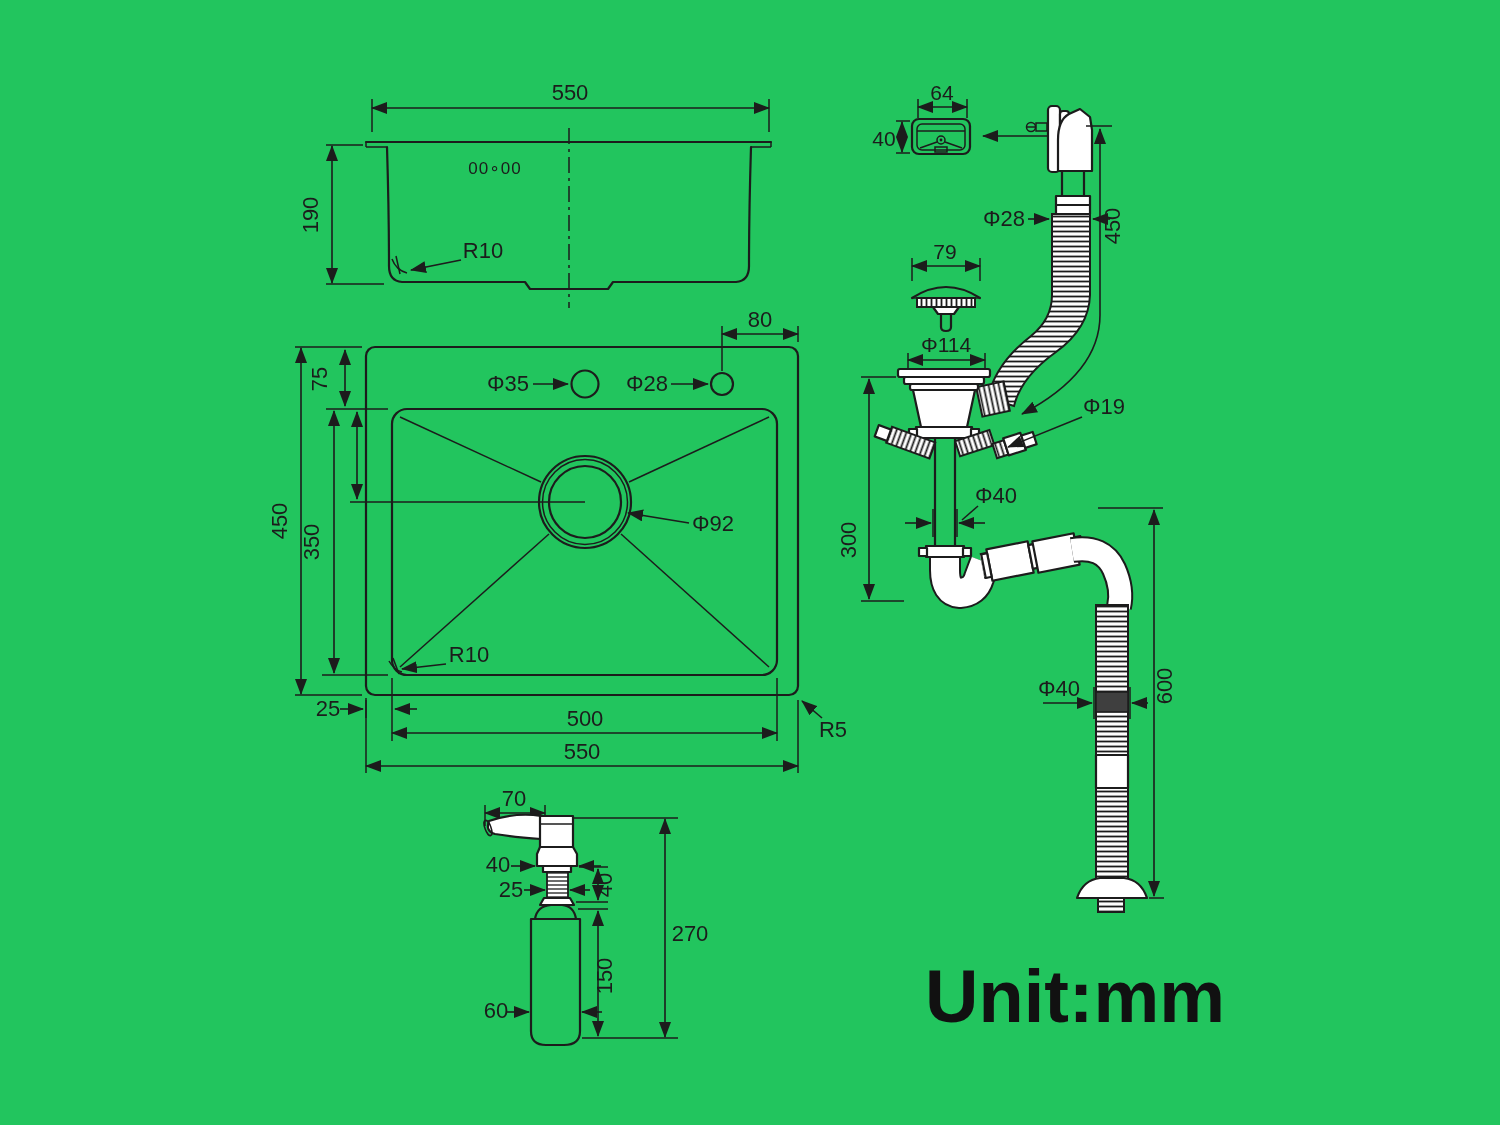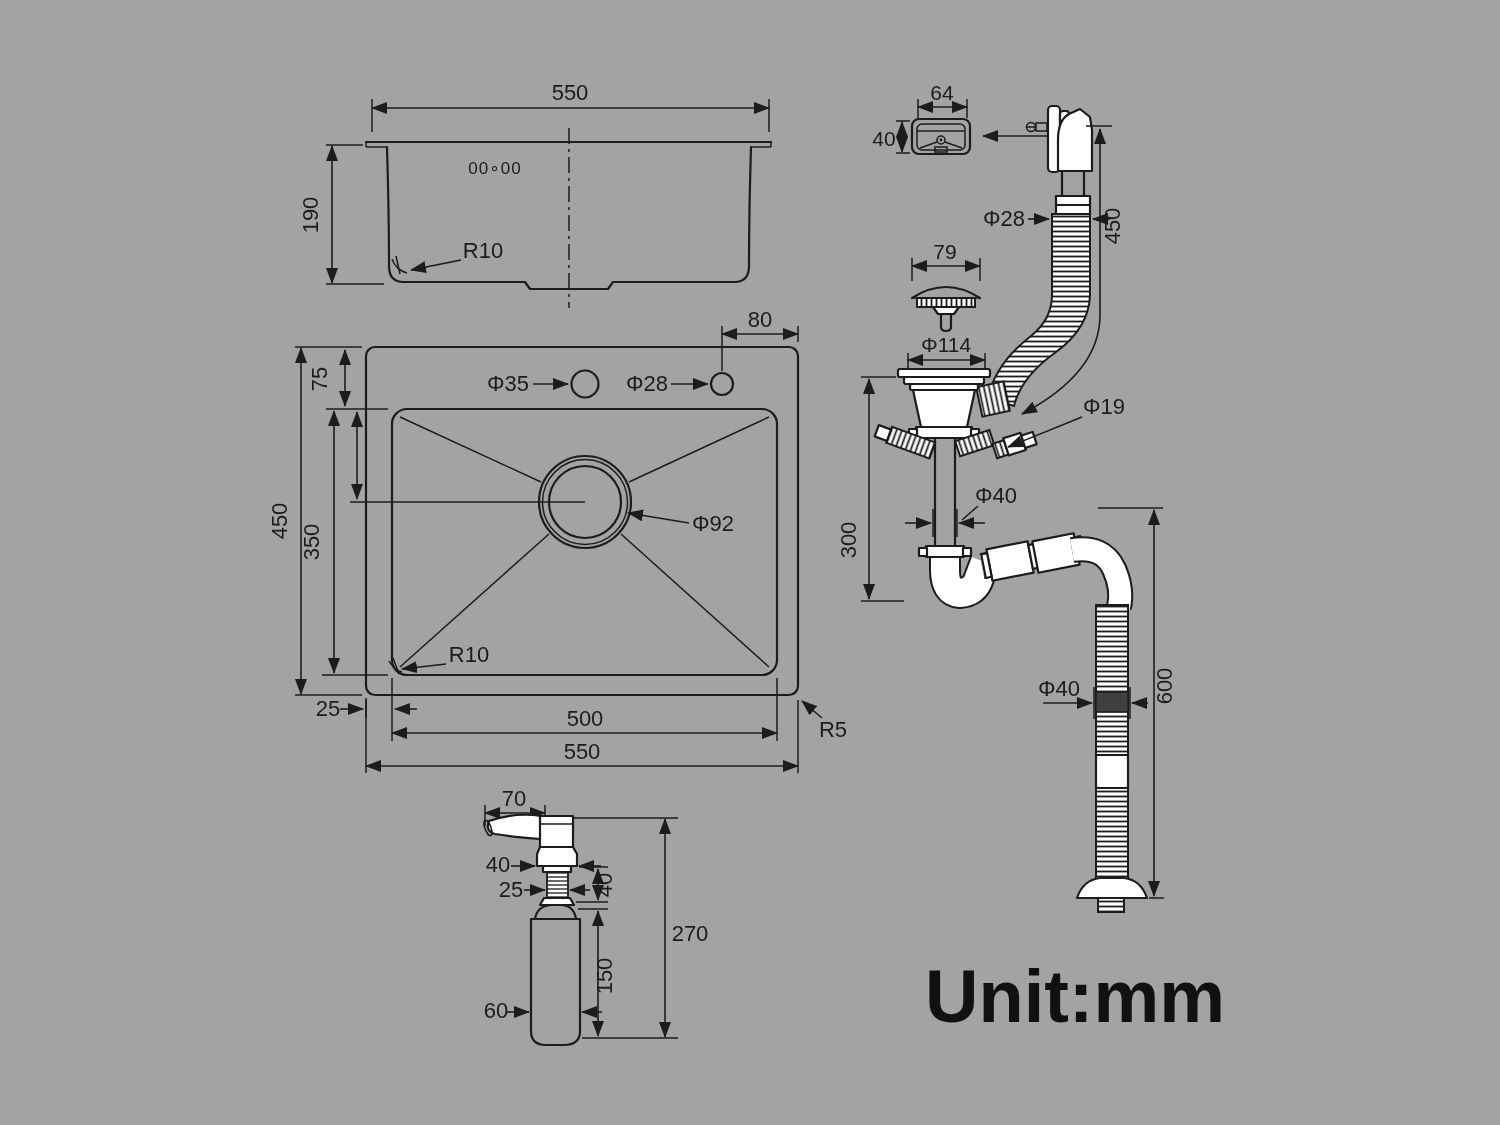--- a/index.html
+++ b/index.html
@@ -1,16 +1,16 @@
 <!DOCTYPE html>
 <html><head>
 <meta charset="utf-8">
 <style>
   html,body{margin:0;padding:0;background:#ffffff;}
-  .stage{position:relative;width:1500px;height:1125px;background:#a3a3a3;overflow:hidden;}
+  .stage{position:relative;width:1500px;height:1125px;background:#22c55e;overflow:hidden;}
   svg{display:block;}
   text{font-family:"Liberation Sans", sans-serif; fill:#1c1c1c;}
   .dim{font-size:22px;}
   .dim-sm{font-size:21px;}
   .logo{font-size:17px; letter-spacing:1px;}
   .unit{font-size:74px; font-weight:bold; fill:#111;}
   .ln{stroke:#1c1c1c; stroke-width:2.2; fill:none; stroke-linecap:round; stroke-linejoin:round;}
   .lnf{stroke:#1c1c1c; stroke-width:2.2; fill:#ffffff; stroke-linejoin:round;}
   .thin{stroke:#1c1c1c; stroke-width:1.5; fill:none;}
   .dln{stroke:#1c1c1c; stroke-width:1.6; fill:none;}

